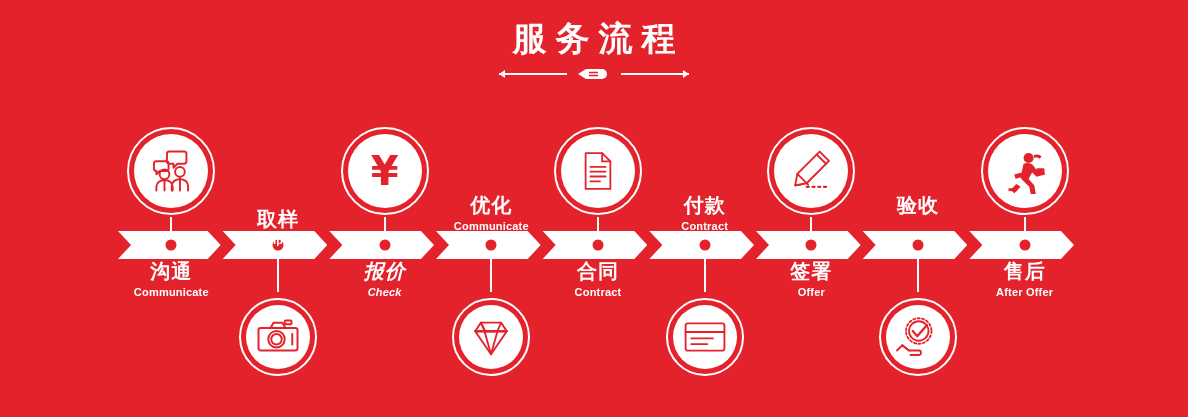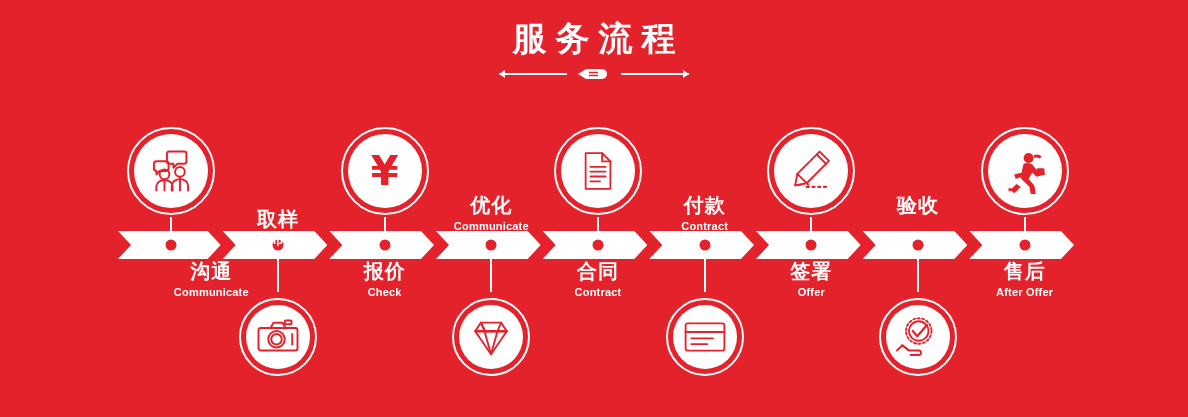--- a/index.html
+++ b/index.html
@@ -134,21 +134,21 @@
               <circle cx="24" cy="36" r="6"></circle>
               <path d="M14 56v-5c0-5 5-8 10-8s10 3 10 8v5"></path>
               <path d="M24 43v13"></path>
               <circle cx="43" cy="33" r="6"></circle>
               <path d="M33 56v-6c0-5 5-8 10-8s10 3 10 8v6"></path>
               <path d="M43 40v16"></path>
             </g>
           </svg>
         </div>
       </div>
-      <div class="lbl" style="left: 171.333px; top: 259px; margin-left: 40px;">
+      <div class="lbl" style="left: 171.333px; top: 259px;">
         <div class="cn">沟通</div>
         <div class="en">Communicate</div>
       </div>
       <div class="stem" style="left: 278px; top: 252px; height: 40px;"></div>
       <div class="node-dot" style="left: 278px; top: 245px; transform: translate(-50%, -50%); position: absolute;"></div>
       <div class="node-icon small" style="left: 278px; top: 298px;">
         <div class="inner">
           <svg width="48" height="48" viewBox="0 0 64 64">
             <g fill="none" stroke="#e4222b" stroke-width="2.6" stroke-linejoin="round" stroke-linecap="round">
               <rect x="6" y="20" width="52" height="30" rx="3"></rect>
@@ -165,21 +165,21 @@
         <div class="cn">取样</div>
         <div class="en">Sampling</div>
       </div>
       <div class="stem" style="left: 384.667px; top: 217px; height: 22px;"></div>
       <div class="node-dot" style="left: 384.667px; top: 245px; transform: translate(-50%, -50%); position: absolute;"></div>
       <div class="node-icon" style="left: 384.667px; top: 127px;">
         <div class="inner">
           <span class="yen">¥</span>
         </div>
       </div>
-      <div class="lbl" style="left: 384.667px; top: 259px;">
+      <div class="lbl" style="left: 384.667px; top: 259px; font-style: italic;">
         <div class="cn">报价</div>
         <div class="en">Check</div>
       </div>
       <div class="stem" style="left: 491.333px; top: 252px; height: 40px;"></div>
       <div class="node-dot" style="left: 491.333px; top: 245px; transform: translate(-50%, -50%); position: absolute;"></div>
       <div class="node-icon small" style="left: 491.333px; top: 298px;">
         <div class="inner">
           <svg width="46" height="46" viewBox="0 0 64 64">
             <g fill="none" stroke="#e4222b" stroke-width="2.6" stroke-linejoin="round" stroke-linecap="round">
               <path d="M10 24L32 56 54 24z"></path>

